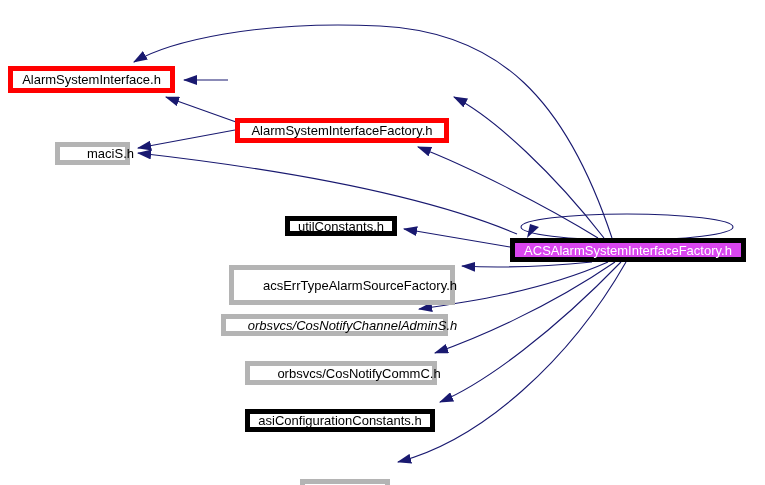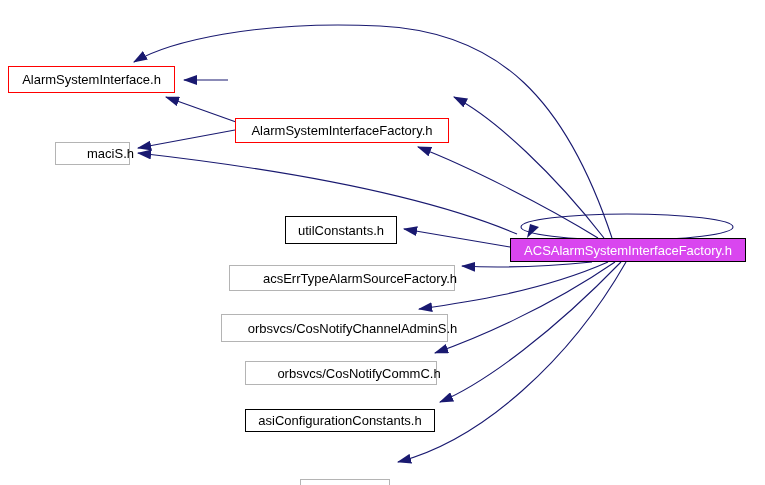--- a/index.html
+++ b/index.html
@@ -10,21 +10,21 @@
     font-family:"Liberation Sans", sans-serif;
     overflow:hidden;
   }
   #edges{position:absolute;left:0;top:0;width:765px;height:485px;}
   .edge{stroke:var(--edge,#191970);stroke-width:1.1;fill:none;}
   .arrowfill{fill:var(--edge,#191970);}
   .node{
     position:absolute;
     box-sizing:border-box;
     background:#ffffff;
-    border:1px solid #6d28d9;
+    border:5px solid #6d28d9;
     font-size:13px;
     color:#000000;
     text-align:center;
     white-space:nowrap;
     display:flex;align-items:center;justify-content:center;
     z-index:2;
   }
   .node.red{border-color:#ff0000;}
   .node.gray{border-color:#b4b4b4;padding-left:36px;}
   .node.black{border-color:#000000;}
@@ -32,24 +32,24 @@
     background:#d946ef;
     border-color:#000000;
     color:#ffffff;
     z-index:3;
   }
   
   #n0 {left:8px;   top:66px;  width:167px; height:27px;}
   #n1 {left:228px; top:67px;  width:227px; height:26px;}
   #n2 {left:235px; top:118px; width:214px; height:25px;}
   #n3 {left:55px;  top:142px; width:75px;  height:23px;}
-  #n4 {left:285px; top:216px; width:112px; height:28px;}
+  #n4 {left:285px; top:216px; width:112px; height:20px;}
   #n5 {left:510px; top:238px; width:236px; height:24px;}
-  #n6 {left:229px; top:265px; width:226px; height:26px;}
-  #n7 {left:221px; top:314px; width:227px; height:28px;}
+  #n6 {left:229px; top:265px; width:226px; height:40px;}
+  #n7 {left:221px; top:314px; width:227px; height:22px;font-style:italic;}
   #n8 {left:245px; top:361px; width:192px; height:24px;}
   #n9 {left:245px; top:409px; width:190px; height:23px;}
   #n10{left:300px; top:452px; width:90px;  height:23px;margin-top:27px;}
 </style>
 </head>
 <body>
 
 <div id="canvas" style="background: rgb(255, 255, 255);">
 
   <svg id="edges" width="765" height="485" viewBox="0 0 765 485" xmlns="http://www.w3.org/2000/svg">

